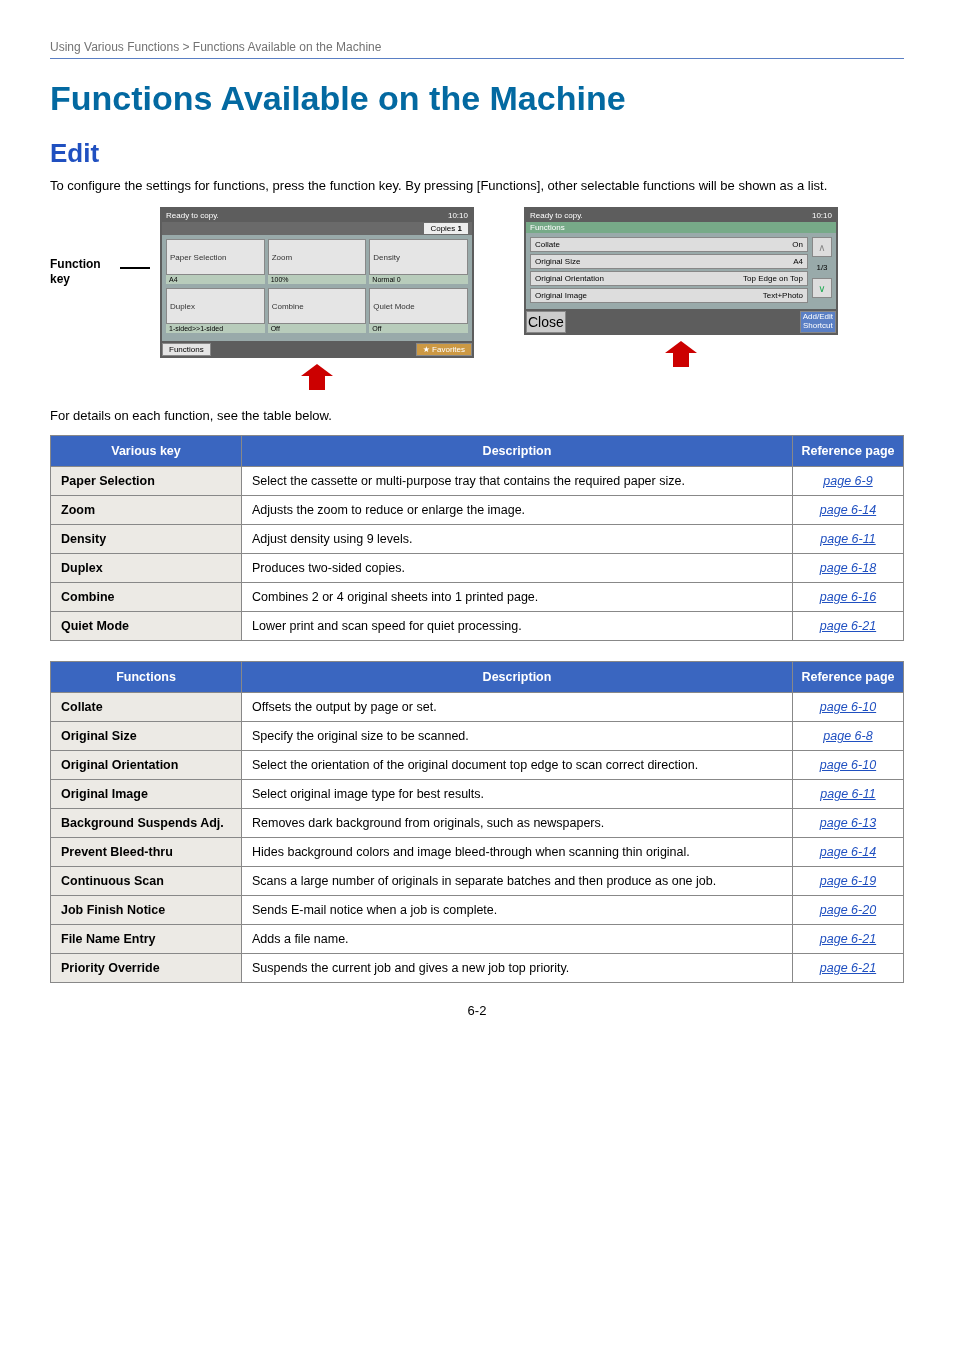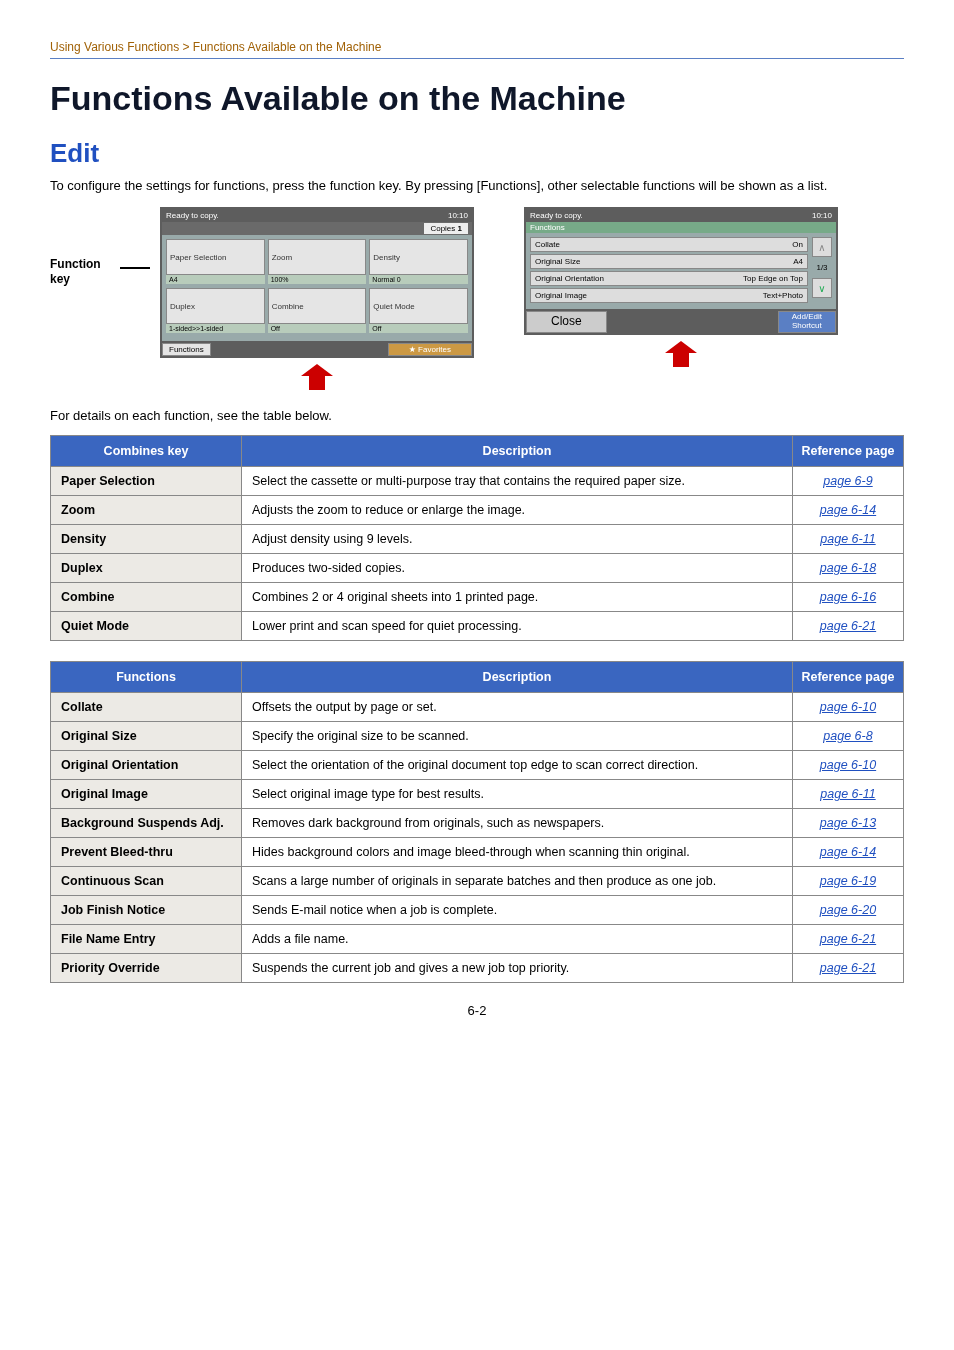--- a/index.html
+++ b/index.html
@@ -1,45 +1,45 @@
 <!DOCTYPE html>
 <html><head>
 <meta charset="utf-8">
 <style>
 body { font-family: Arial, sans-serif; margin: 0; padding: 40px 50px; font-size: 13px; color: #000; }
-.breadcrumb { font-size: 12px; color: #a16207; margin-bottom: 4px; }
+.breadcrumb { font-size: 12px; color: #737373; margin-bottom: 4px; }
 hr.topline { border: none; border-top: 1px solid #5a7fc4; margin: 0 0 20px 0; }
-h1 { color: #0f172a; font-size: 34px; font-weight: 900; margin: 16px 0 20px 0; font-family: Arial Black, Arial, sans-serif; }
+h1 { color: #0369a1; font-size: 34px; font-weight: 900; margin: 16px 0 20px 0; font-family: Arial Black, Arial, sans-serif; }
 h2 { color: #2050c0; font-size: 26px; font-weight: 900; margin: 0 0 8px 0; font-family: Arial Black, Arial, sans-serif; }
 p.intro { font-size: 13px; margin: 0 0 12px 0; line-height: 1.4; }
 .diagram-row { display: flex; align-items: flex-start; gap: 10px; margin-bottom: 10px; }
 .fk-label { font-size: 12px; font-weight: bold; width: 60px; padding-top: 50px; line-height: 1.2; }
 .fk-line { width: 30px; height: 2px; background: #000; margin-top: 60px; }
 .panel { background: #5d5d5d; padding: 2px; width: 310px; font-size: 8px; color: #fff; }
 .panel-top { display:flex; justify-content: space-between; padding: 2px 4px; background:#5d5d5d;text-align:right; }
 .panel-sub { display:flex; justify-content: flex-end; padding: 1px 4px; background:#6a6a6a; color:#000; }
 .panel-sub .chip { background:#eee; color:#000; padding:1px 6px; font-size:8px; }
 .panel-body { background:#9aa; padding:4px; }
 .cell-row { display:flex; gap:3px; margin-bottom:4px; }
 .cell { background:#e5e5e5; border:1px solid #888; flex:1; padding:2px 3px; color:#000; display:flex; flex-direction:column; gap:0px; height:30px; font-size:8px; justify-content:center; }
 .cell .s { color:#333; }
 .cell-bottom { background:#b8ccbb; color:#000; padding:1px 3px; font-size:7px; }
 .btnbar { display:flex; justify-content: space-between; margin-top:2px; }
 .smallbtn { background:#e5e5e5; border:1px solid #888; padding:1px 6px; font-size:8px; color:#000; }
-.favbtn { background:#c94; border:1px solid #888; padding:1px 20px; font-size:8px; color:#fff; }
+.favbtn { background:#c94; border:1px solid #888; padding:1px 6px; font-size:8px; color:#fff; }
 .panel2-body { background:#9aa; padding:4px; }
 .list-row { display:flex; align-items:center; background:#ddd; border:1px solid #888; margin-bottom:2px; padding:2px 4px; color:#000; font-size:8px; justify-content:space-between; }
 .list-right { display:flex; align-items:center; gap:4px; }
 .scrollcol { display:flex; flex-direction:column; gap:2px; margin-left:4px; }
 .scrollbtn { background:#ddd; border:1px solid #888; width:18px; height:18px; display:flex; align-items:center; justify-content:center; font-size:10px; color:#888; }
 .scrollmid { font-size:8px; padding:4px 0; text-align:center; color:#000; }
 .panel-flex { display:flex; }
 .closebar { display:flex; justify-content: space-between; margin-top:2px; }
-.closebtn { background:#ccc; border:1px solid #888; padding:2px 24px; font-size:12px; color:#000; }
-.addbtn { background:#5a7fc4; border:1px solid #888; padding:1px 13px; font-size:8px; color:#fff; text-align:center; line-height:1.1; }
+.closebtn { background:#ccc; border:1px solid #888; padding:2px 1px; font-size:14px; color:#000; }
+.addbtn { background:#5a7fc4; border:1px solid #888; padding:1px 2px; font-size:8px; color:#fff; text-align:center; line-height:1.1; }
 .arrowrow { text-align:center; margin-top:4px; }
 .arrowrow svg { display:block; margin: 0 auto; }
 .caption { font-size:13px; margin: 16px 0 12px 0; }
 table.ftable { width: 100%; border-collapse: collapse; margin-bottom: 20px; font-size: 12.5px; }
 table.ftable th { background: #3a66c0; color: #fff; font-weight: bold; padding: 8px; border: 1px solid #888; text-align: center; }
 table.ftable td { padding: 7px 10px; border: 1px solid #888; vertical-align: top; }
 table.ftable td.key { background: #eceae5; font-weight: bold; width: 170px; }
 table.ftable td.ref { text-align: center; width: 90px; font-style: italic; }
 table.ftable td.ref a { color: #2050c0; text-decoration: underline; }
 .pagenum { text-align:center; font-size: 13px; margin-top: 16px; }
@@ -168,21 +168,21 @@
         </svg>
     </div>
   </div>
 </div>
 
 <p class="caption">For details on each function, see the table below.</p>
 
 <table class="ftable">
   <thead>
       <tr id="t1-head">
-        <th>Combines key</th>
+        <th>Various key</th>
         <th>Description</th>
         <th>Reference page</th>
       </tr>
     </thead>
   <tbody id="t1-body">
       <tr>
         <td class="key">Paper Selection</td>
         <td>Select the cassette or multi-purpose tray that contains the required paper size.</td>
         <td class="ref"><a href="#">page 6-9</a></td>
       </tr>

